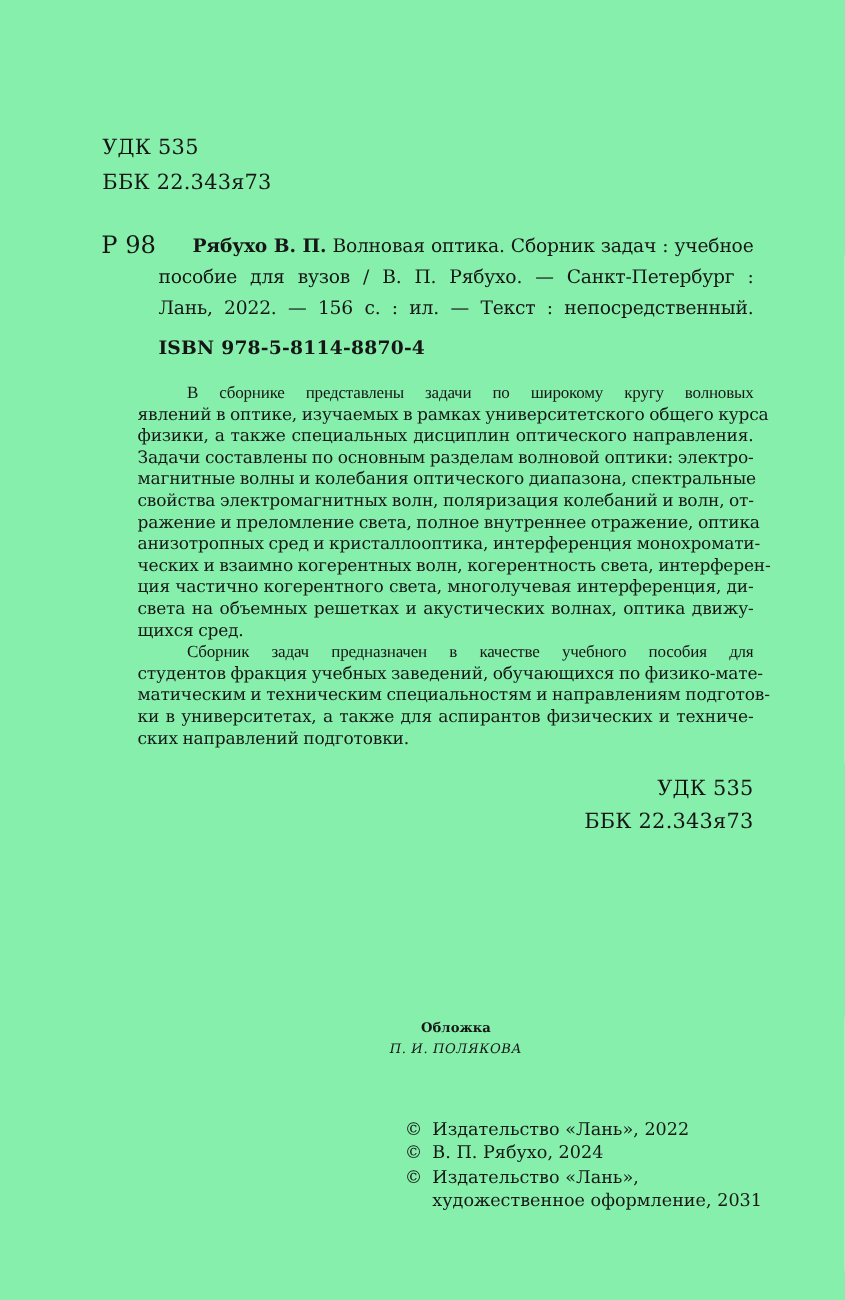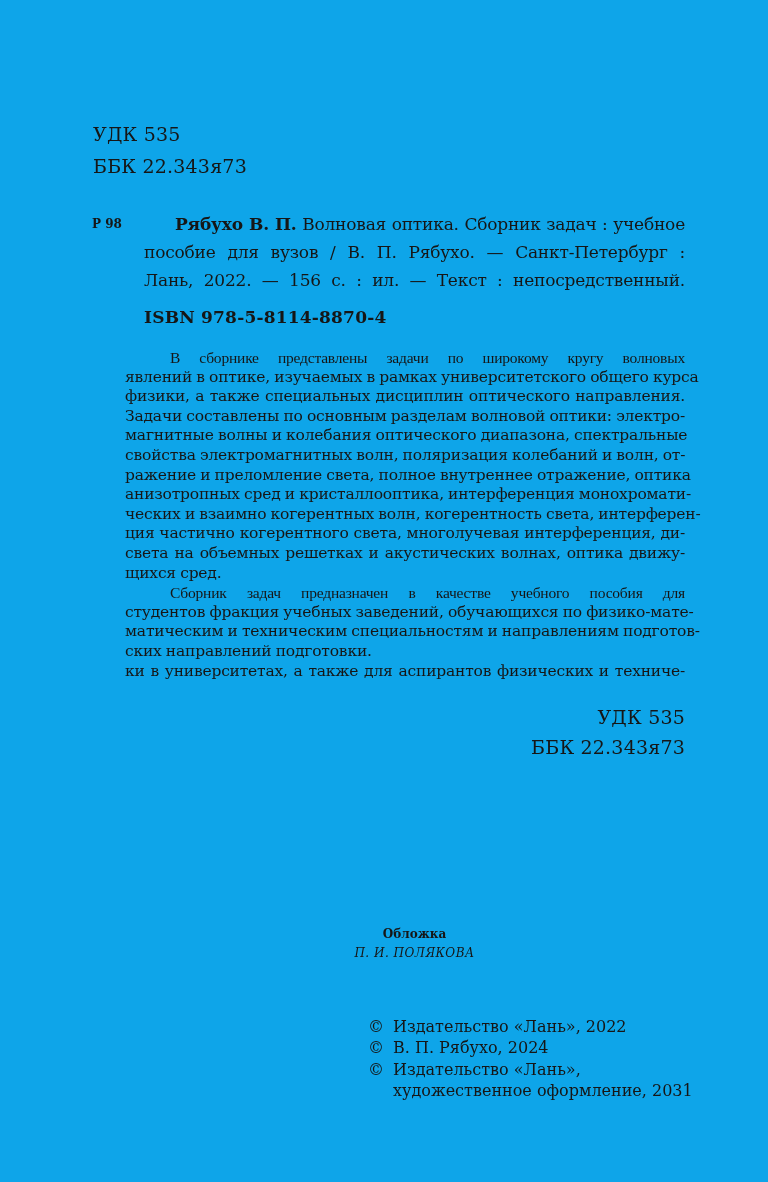--- a/index.html
+++ b/index.html
@@ -5,21 +5,21 @@
   html, body {
     margin: 0;
     padding: 0;
     background: #e8e8e8;
   }
   .page {
     position: relative;
     width: 768px;
     height: 1182px;
     margin: 0 auto;
-    background: #0ea5e9;
+    background: #86efac;
     color: #161616;
     font-family: "DejaVu Serif", serif;
     overflow: hidden;
   }
   .b { font-weight: bold; }
 
   
   .top-codes {
     position: absolute;
     left: 93px;
@@ -33,22 +33,22 @@
   .bib {
     position: absolute;
     left: 144px;
     top: 210px;
     width: 541px;
   }
   .author-code {
     position: absolute;
     left: -52px;
     top: 0;
-    font-weight: bold;
-    font-size: 12px;
+    font-weight: normal;
+    font-size: 22px;
     line-height: 28px;
     white-space: nowrap;
   }
   .bib-line {
     font-size: 17px;
     line-height: 28px;
     text-align: justify;
     text-align-last: justify;
     letter-spacing: -0.2px;
     word-spacing: -0.5px;
@@ -153,22 +153,22 @@
     <div class="jl">свойства электромагнитных волн, поляризация колебаний и волн, от-</div>
     <div class="jl">ражение и преломление света, полное внутреннее отражение, оптика</div>
     <div class="jl">анизотропных сред и кристаллооптика, интерференция монохромати-</div>
     <div class="jl">ческих и взаимно когерентных волн, когерентность света, интерферен-</div>
     <div class="jl">ция частично когерентного света, многолучевая интерференция, ди-</div>
     <div class="jl">света на объемных решетках и акустических волнах, оптика движу-</div>
     <div class="jl last">щихся сред.</div>
     <div class="jl ind">Сборник задач предназначен в качестве учебного пособия для</div>
     <div class="jl">студентов фракция учебных заведений, обучающихся по физико-мате-</div>
     <div class="jl">матическим и техническим специальностям и направлениям подготов-</div>
+    <div class="jl">ки в университетах, а также для аспирантов физических и техниче-</div>
     <div class="jl last">ских направлений подготовки.</div>
-    <div class="jl">ки в университетах, а также для аспирантов физических и техниче-</div>
   </div>
 
   <div class="bottom-codes">
     <div>УДК 535</div>
     <div>ББК 22.343я73</div>
   </div>
 
   <div class="cover">
     <div class="b">Обложка</div>
     <div class="name">П. И. ПОЛЯКОВА</div>

